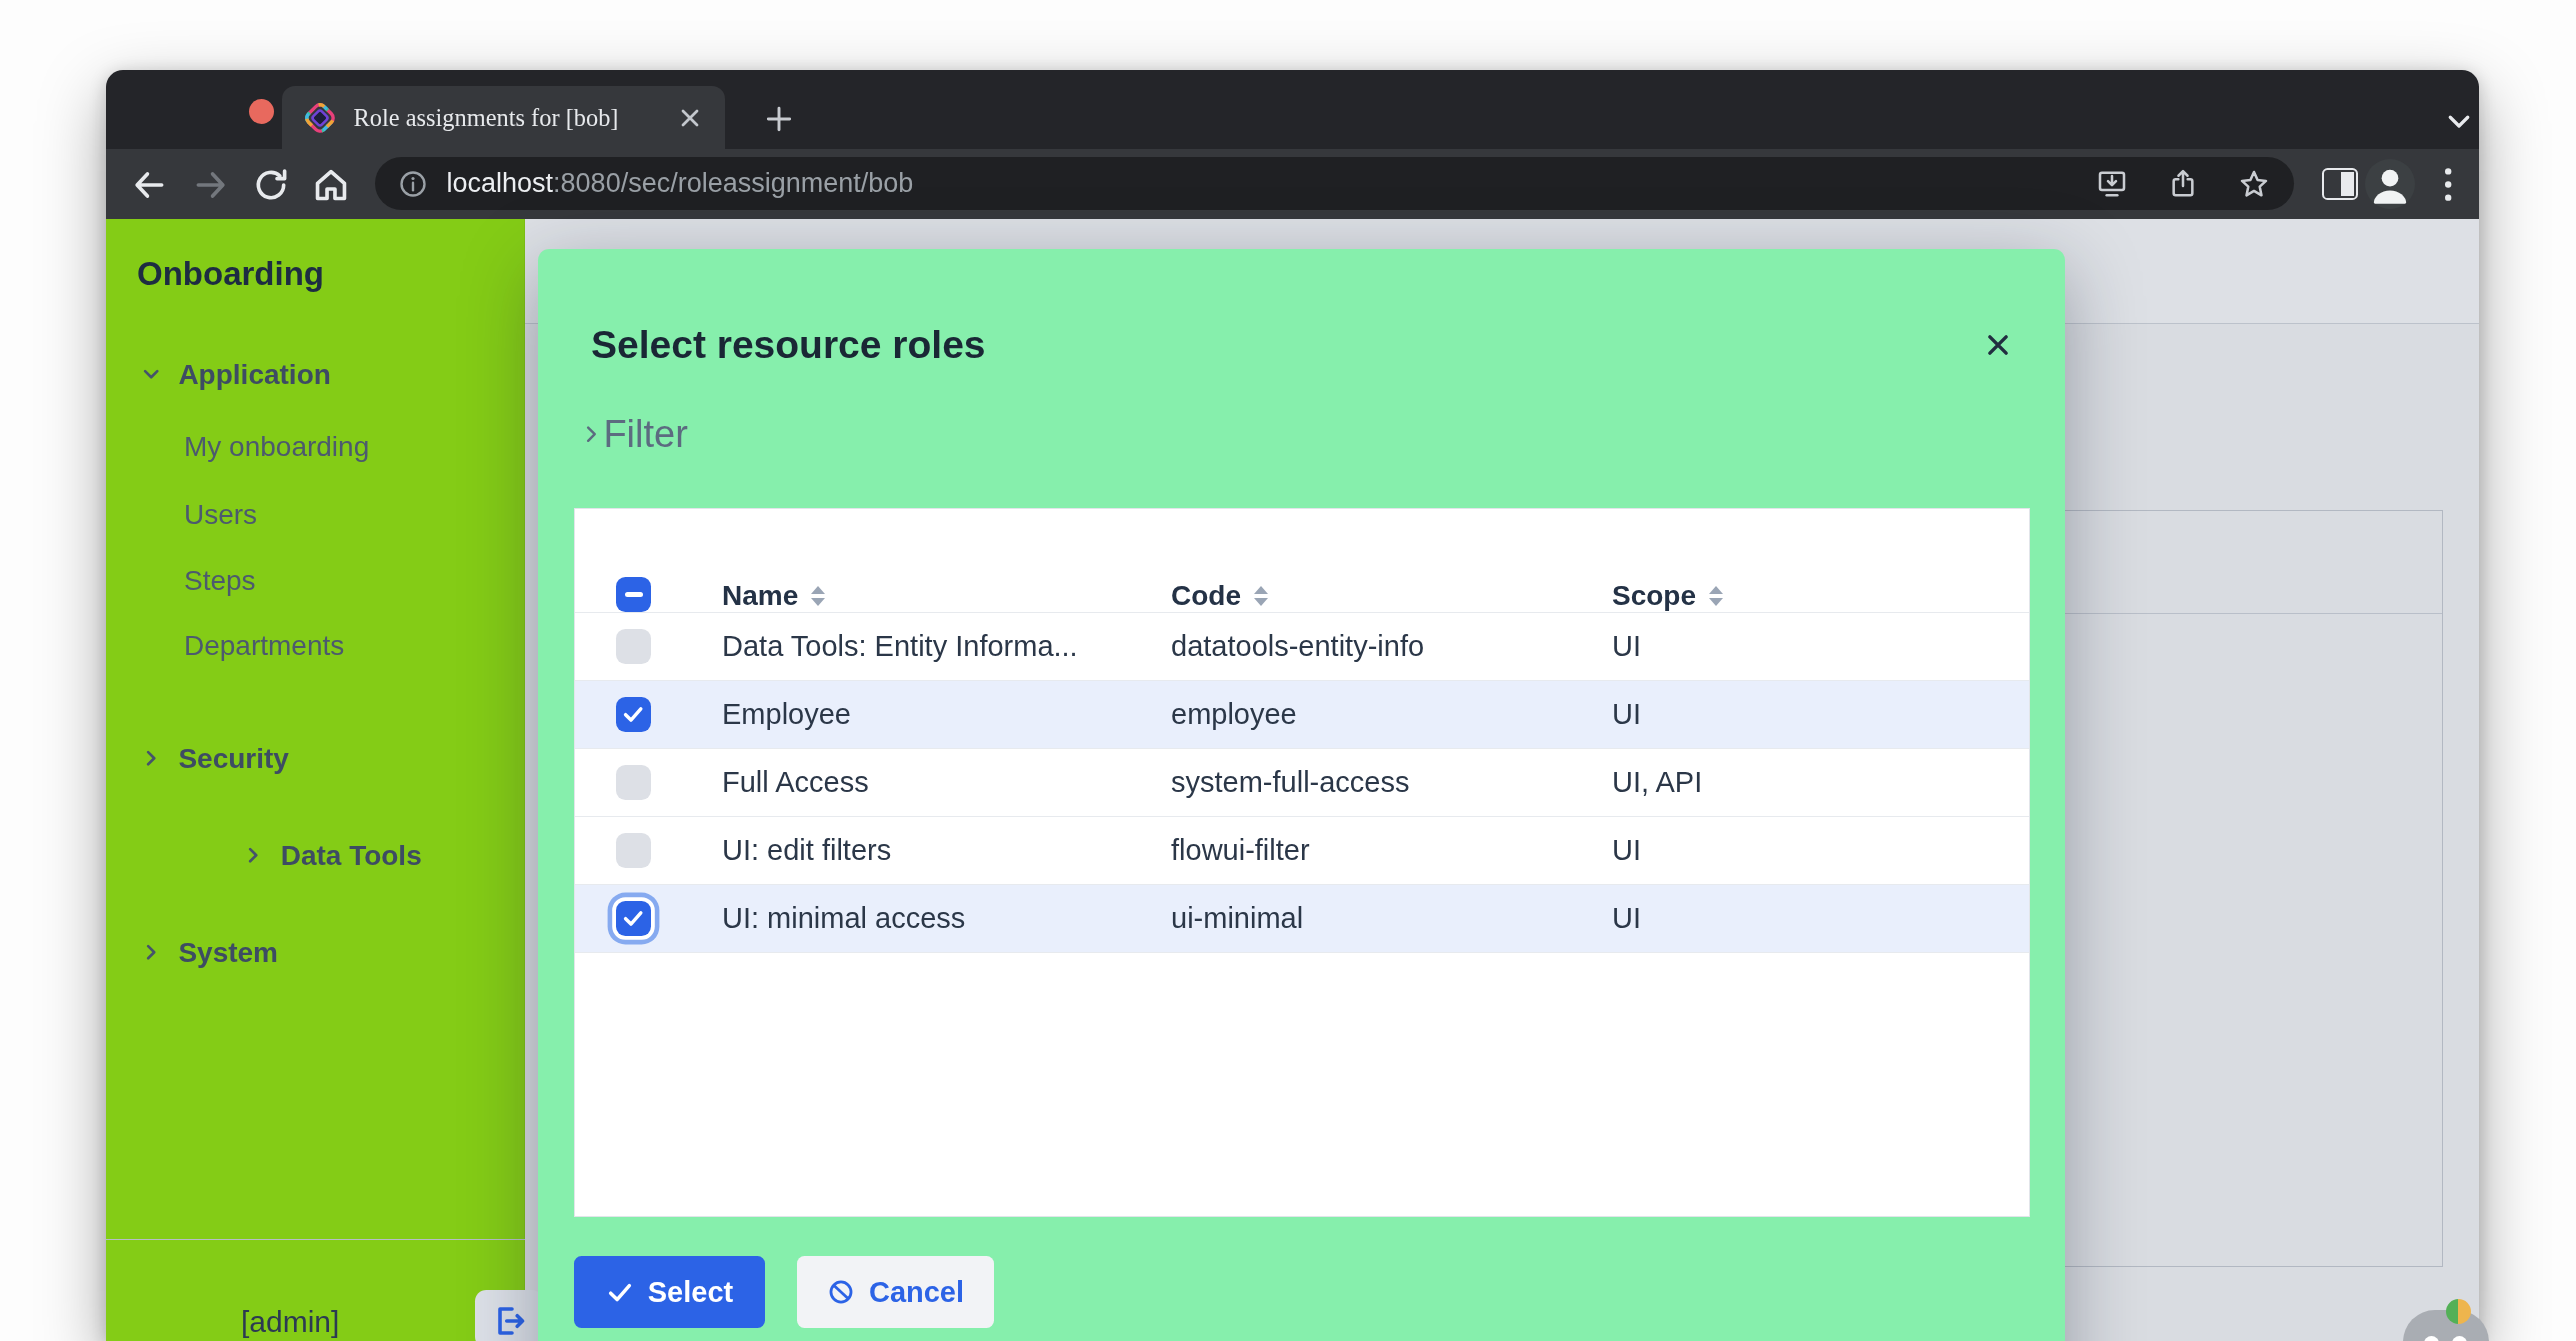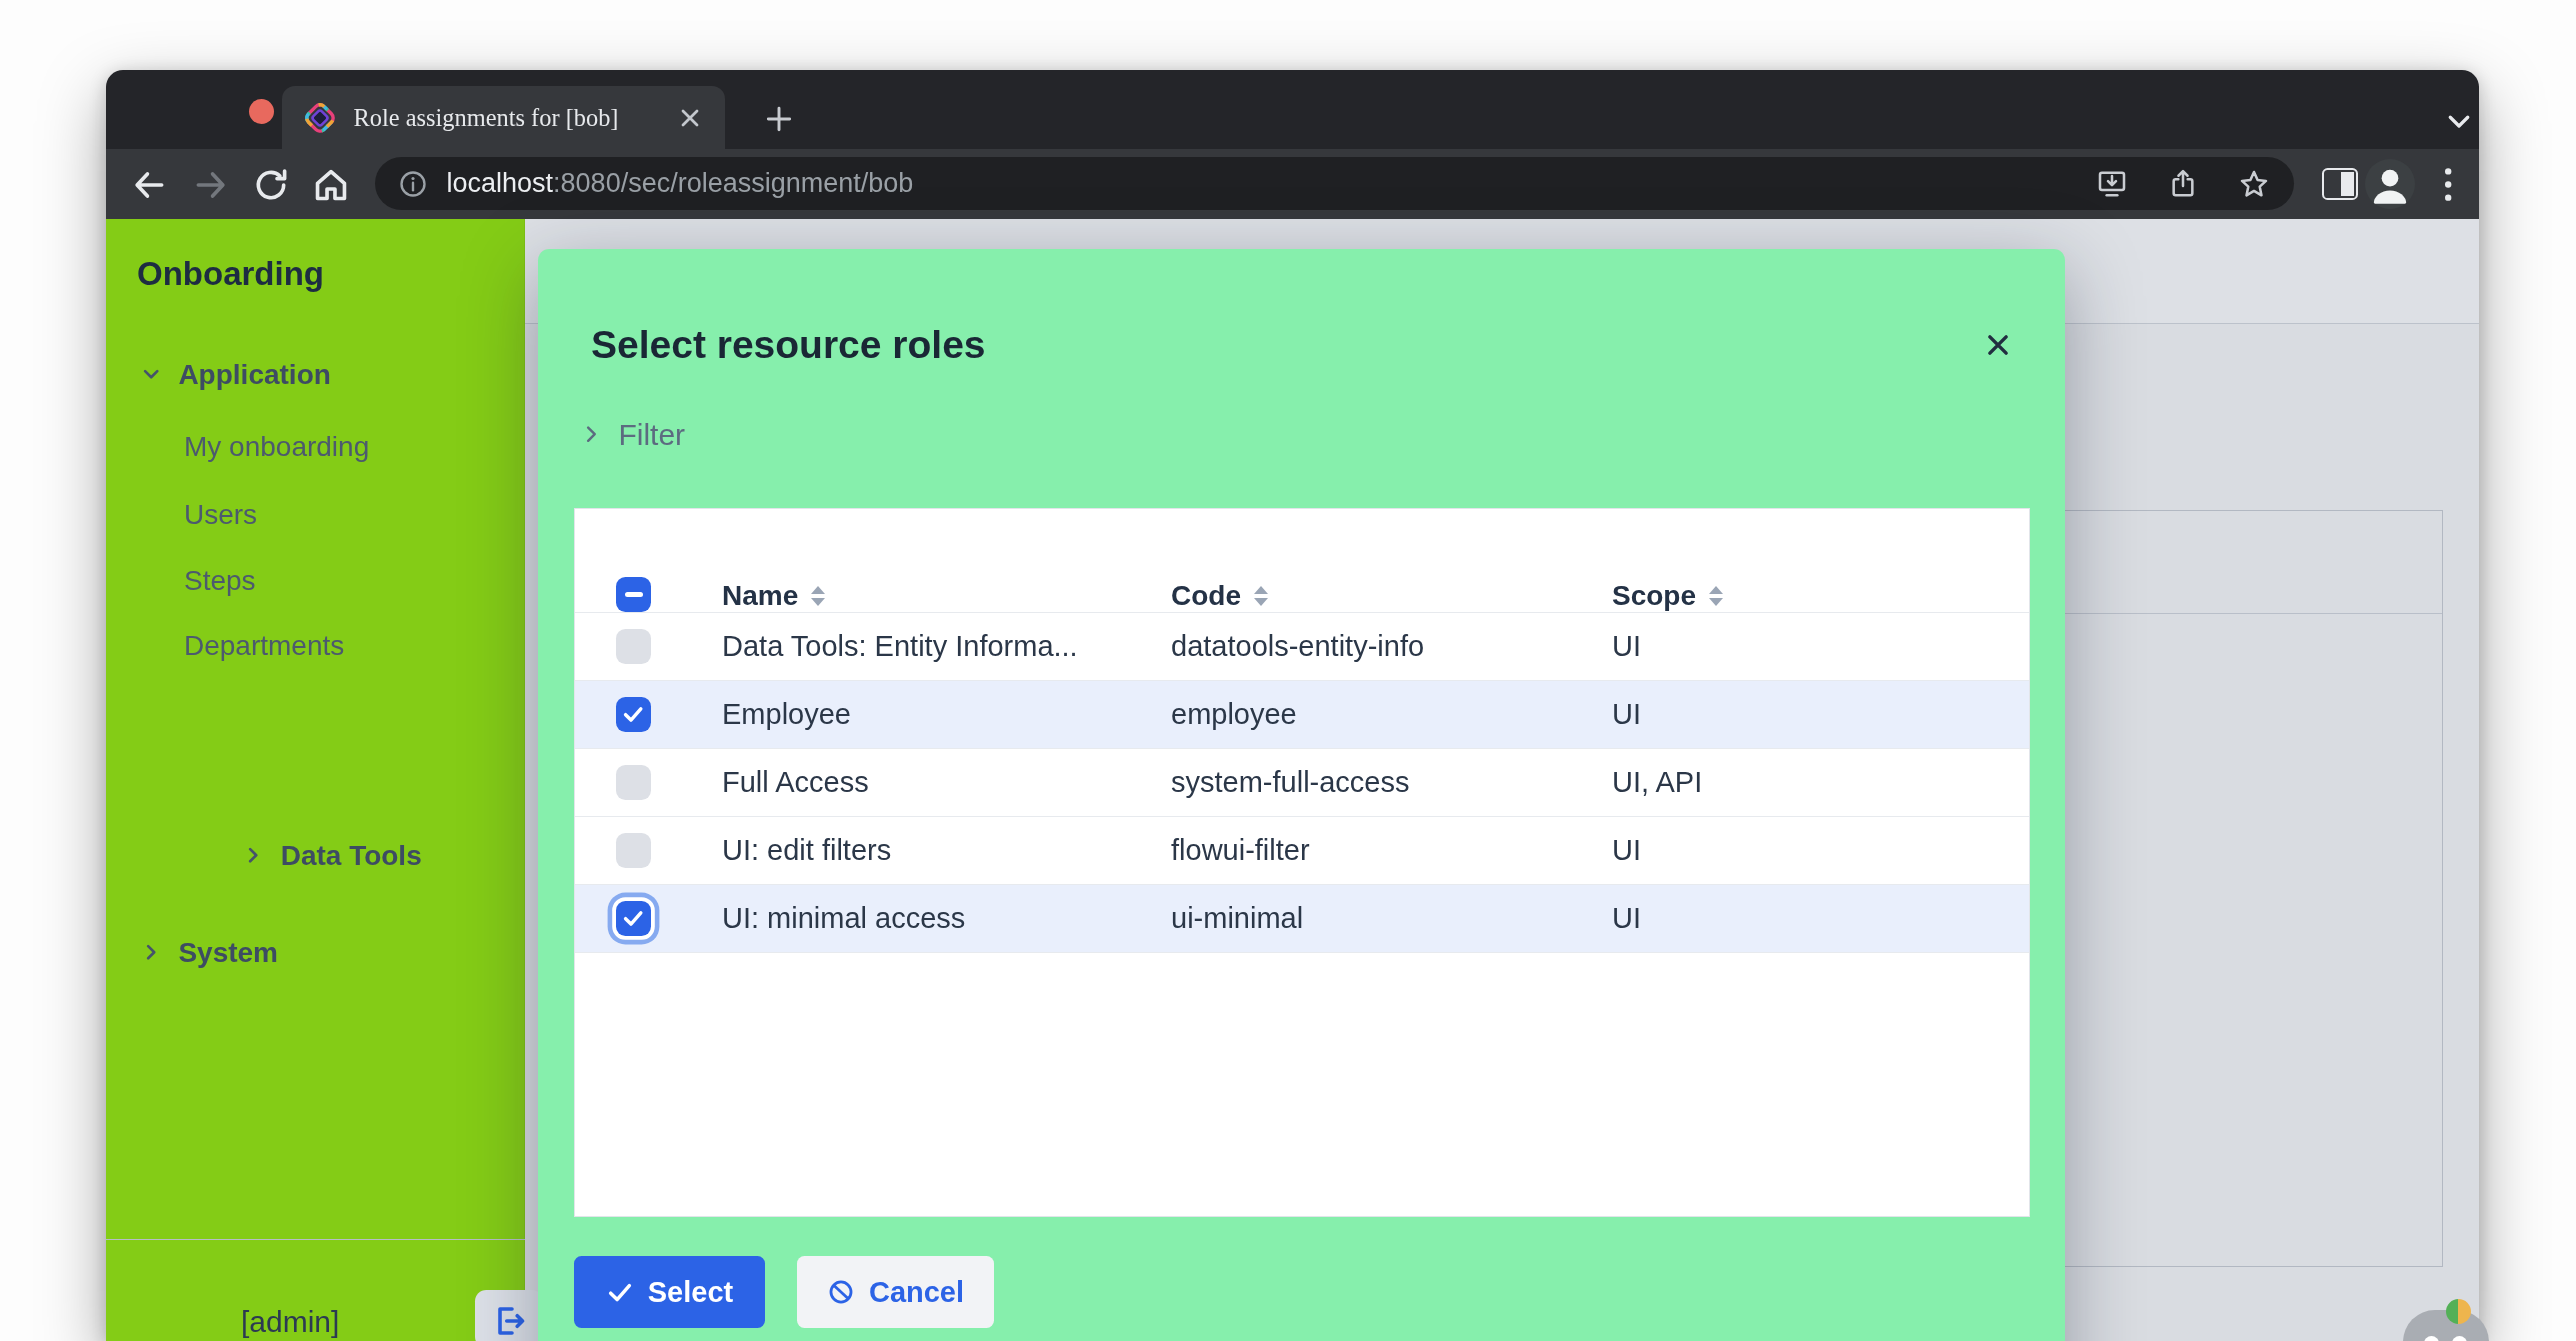--- a/index.html
+++ b/index.html
@@ -72,21 +72,21 @@
   
   .modal { position:absolute; left:432px; top:179px; width:1527px; height:1316px; background:#86efac;
            border-radius:11.3px 11.3px 0 0; box-shadow:0 20.6px 75px rgba(20,30,50,.35); }
   .modal-title { position:absolute; left:53px; top:96px; transform:translateY(-50%);
                  font-size:39px; font-weight:700; color:#1a2735; }
   .modal-close { position:absolute; right:47px; top:75px; width:41px; height:41px; display:flex;
                  align-items:center; justify-content:center; color:#212e40; cursor:pointer; }
   .filter-bar { position:absolute; left:41px; top:165px; height:41px; display:flex;
                 align-items:center; color:#5c6b80; cursor:pointer; }
   .filter-bar svg { width:24.4px; height:24.4px; }
-  .filter-label { margin-left:15px; font-size:30px; }
+  .filter-label { font-size:38px; }
 
   .grid { position:absolute; left:36px; top:259px; width:1456px; height:709px;
           border:0.9px solid #e2e5ea; background:#fff; }
   .g-head { height:104px; display:flex; align-items:flex-end; border-bottom:0.9px solid #e7eaee; }
   .g-row { height:68px; display:flex; align-items:center; border-bottom:0.9px solid #e7eaee; }
   .g-row.selected { background:#e9effc; }
   .col-cb { width:129px; padding-left:41px; flex:0 0 auto; }
   .col-name { width:450px; padding-left:18px; flex:0 0 auto; }
   .col-code { width:441px; padding-left:17px; flex:0 0 auto; }
   .col-scope { flex:1 1 auto; padding-left:17px; }
@@ -227,20 +227,26 @@
           <span class="nav-item-label">My onboarding</span>
         </div>
         <div class="nav-row r-users">
           <span class="nav-item-label">Users</span>
         </div>
         <div class="nav-row r-steps">
           <span class="nav-item-label">Steps</span>
         </div>
         <div class="nav-row r-departments">
           <span class="nav-item-label">Departments</span>
+        </div>
+        <div class="nav-row r-security">
+          <svg class="nav-chev" viewBox="0 0 24 24" fill="none" stroke="currentColor" stroke-width="2.6" stroke-linecap="round" stroke-linejoin="round">
+            <path d="M9 6 L15 12 L9 18"></path>
+            </svg>
+          <span class="nav-section-label">Security</span>
         </div>
         <div class="nav-row r-datatools">
           <svg class="nav-chev" viewBox="0 0 24 24" fill="none" stroke="currentColor" stroke-width="2.6" stroke-linecap="round" stroke-linejoin="round">
             <path d="M9 6 L15 12 L9 18"></path>
             </svg>
           <span class="nav-section-label">Data Tools</span>
         </div>
         <div class="nav-row r-system">
           <svg class="nav-chev" viewBox="0 0 24 24" fill="none" stroke="currentColor" stroke-width="2.6" stroke-linecap="round" stroke-linejoin="round">
             <path d="M9 6 L15 12 L9 18"></path>

